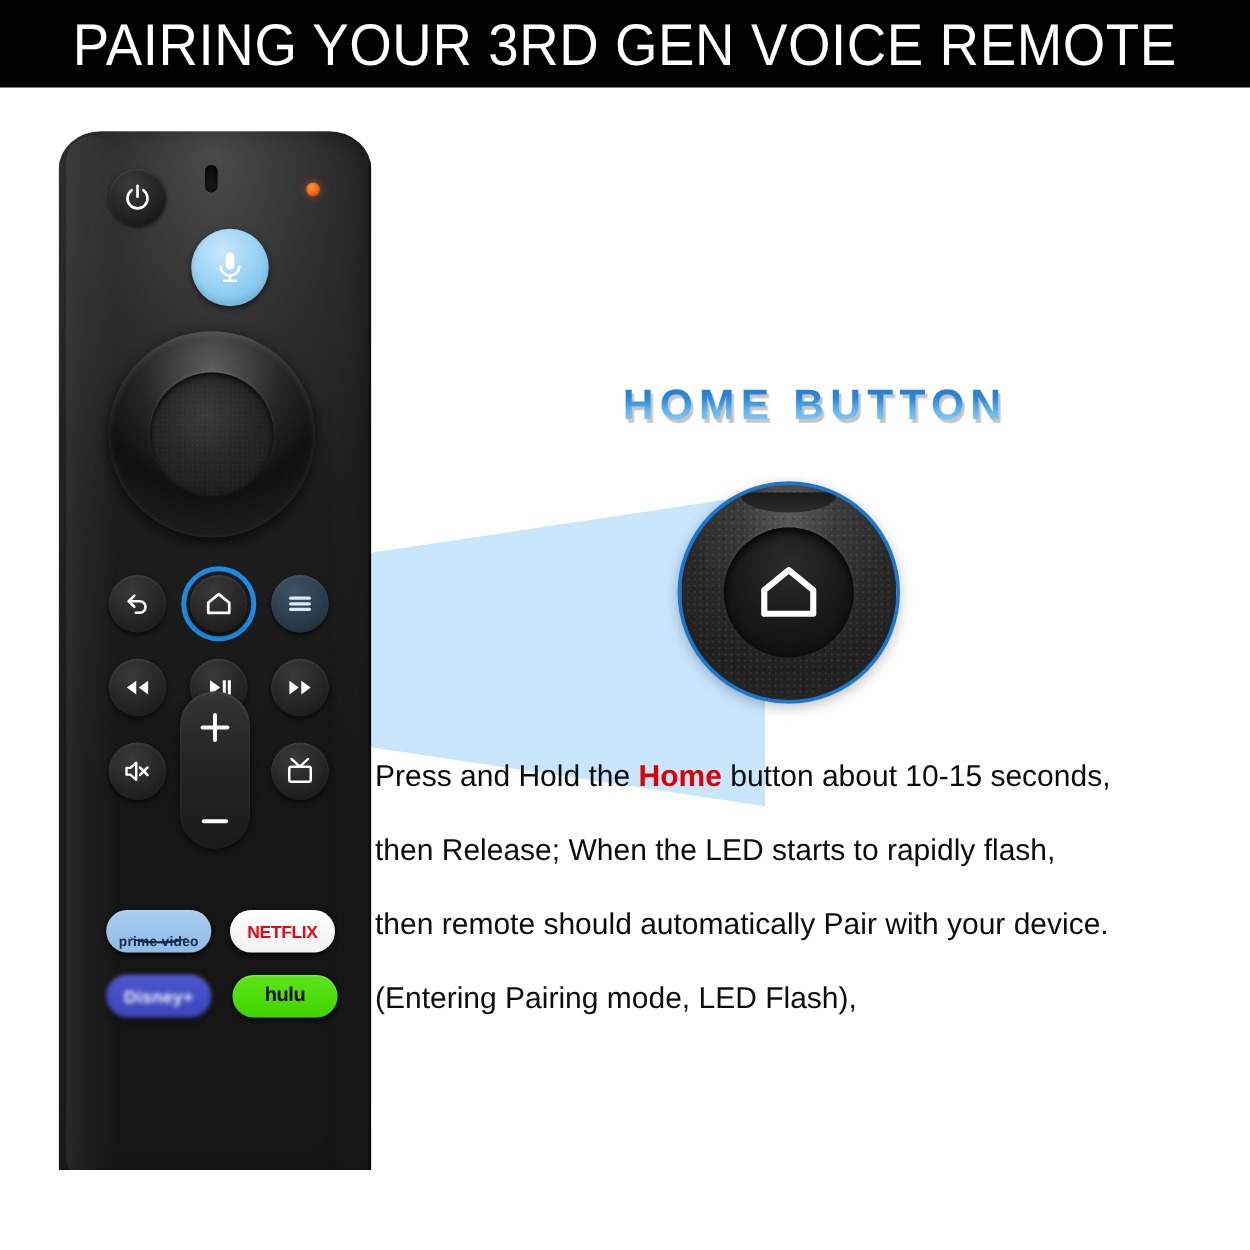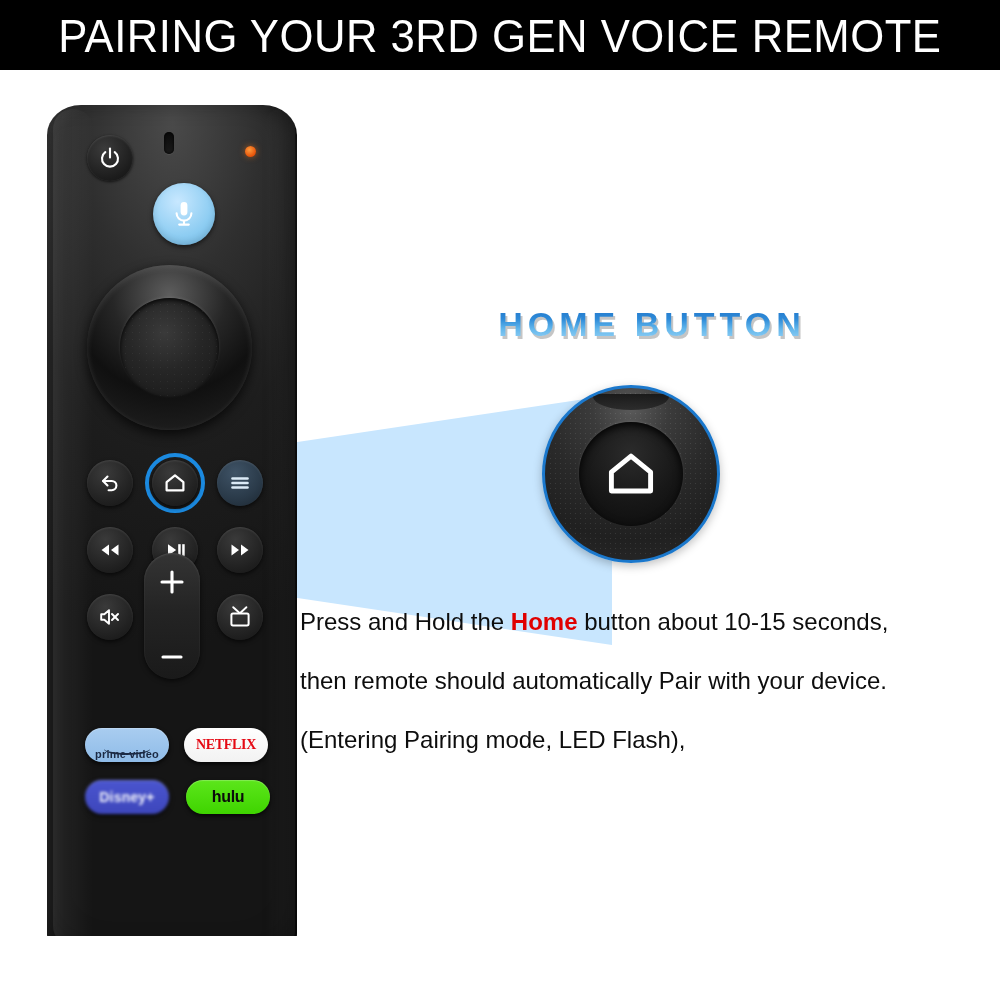--- a/index.html
+++ b/index.html
@@ -134,21 +134,21 @@
   .vol-minus{bottom:16px;}
 
   
   .app-btn{
     position:absolute;width:84px;height:34px;border-radius:17px;
     display:flex;align-items:center;justify-content:center;
     box-shadow:0 2px 4px rgba(0,0,0,0.75), inset 0 1px 1px rgba(255,255,255,0.25);
     overflow:hidden;
   }
   .app-prime{background:linear-gradient(180deg,#a9cdf0,#8fbce8);align-items:flex-end;}
-  .app-netflix{background:linear-gradient(180deg,#ffffff,#f2f2f2);font-family:Liberation Serif, serif;}
+  .app-netflix{background:linear-gradient(180deg,#ffffff,#f2f2f2);}
   .app-disney{background:linear-gradient(180deg,#4a55cf,#3d46bb);filter:blur(1.6px);}
   .app-hulu{background:linear-gradient(180deg,#5ce61b,#3fd400);}
 
   .prime-word{
     color:#1b2a44;font-size:11px;font-weight:700;letter-spacing:.2px;line-height:1;
     position:relative;top:-2px;
   }
   .prime-smile{
     position:absolute;left:50%;transform:translateX(-50%);bottom:7px;
     width:46px;height:9px;
@@ -347,17 +347,18 @@
     <div class="zoom-notch"></div>
     <div class="zoom-inner">
       <svg class="icon" width="56" height="56" viewBox="0 0 24 24">
         <path d="M3.6 11.2 12 4.3l8.4 6.9v8.1H3.6z" fill="none" stroke="#fff" stroke-width="2.1" stroke-linejoin="round"></path>
       </svg>
     </div>
   </div>
 
   <div class="instructions">
     <div class="line"><span>Press and Hold the </span><span class="hl-home">Home</span><span> button about 10-15 seconds,</span></div>
+    <div class="line">then Release; When the LED starts to rapidly flash,</div>
     <div class="line">then remote should automatically Pair with your device.</div>
     <div class="line">(Entering Pairing mode, LED Flash),</div>
   </div>
 
 </div>
 
 </body></html>

